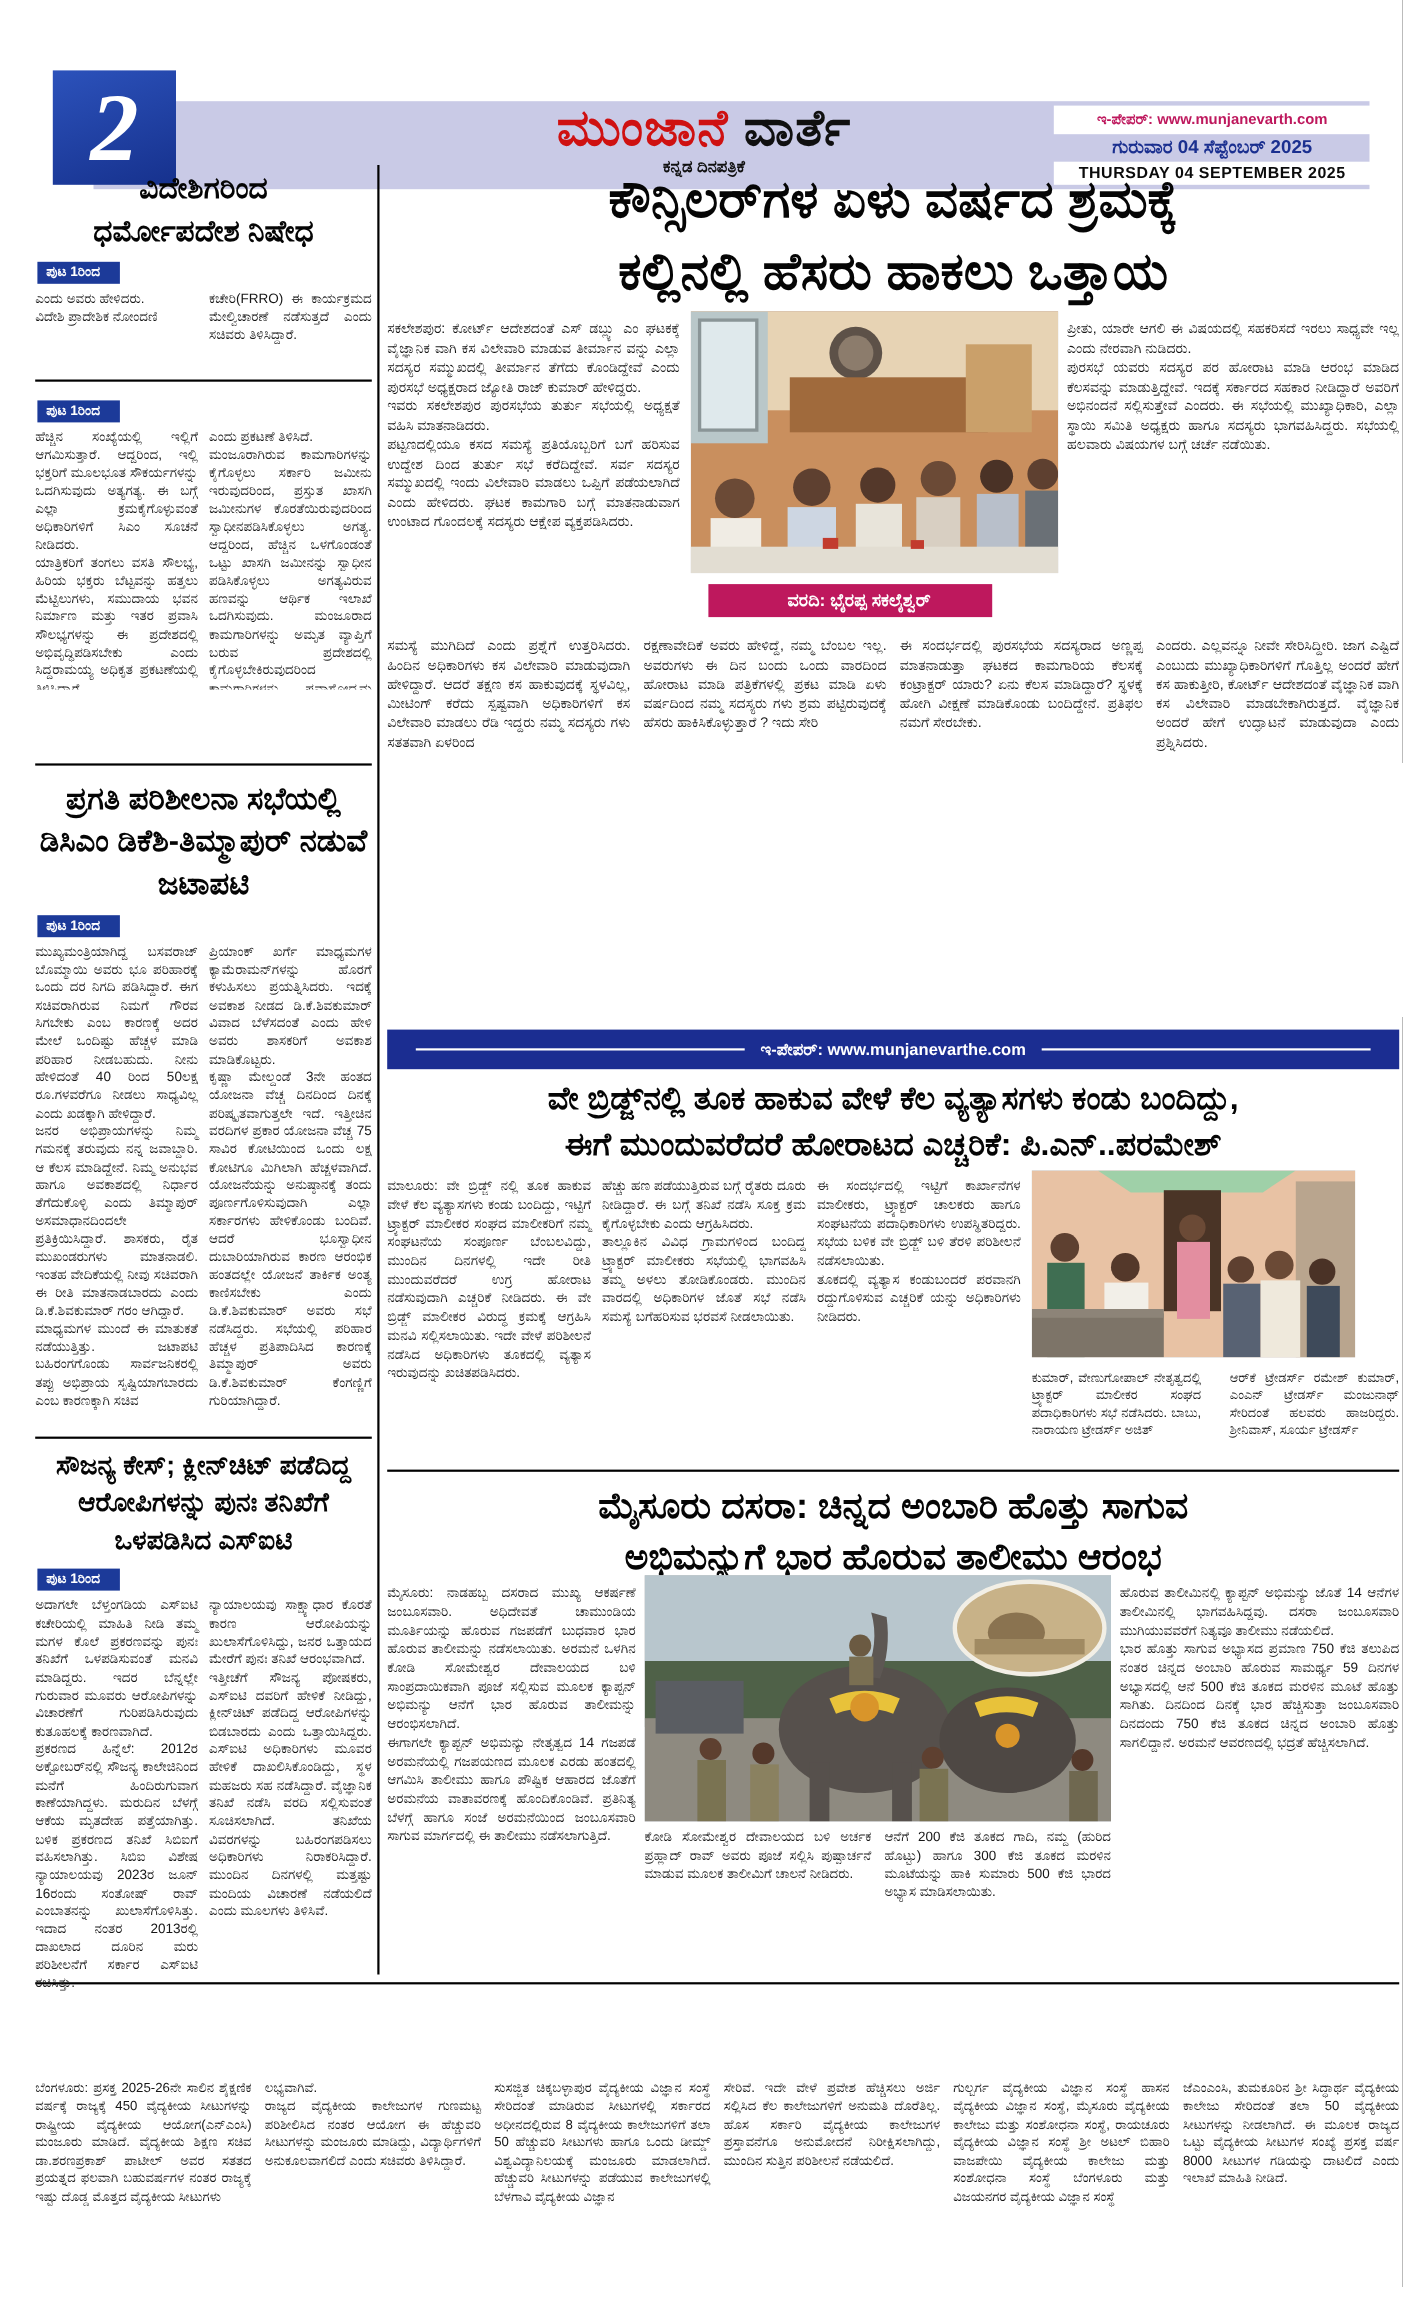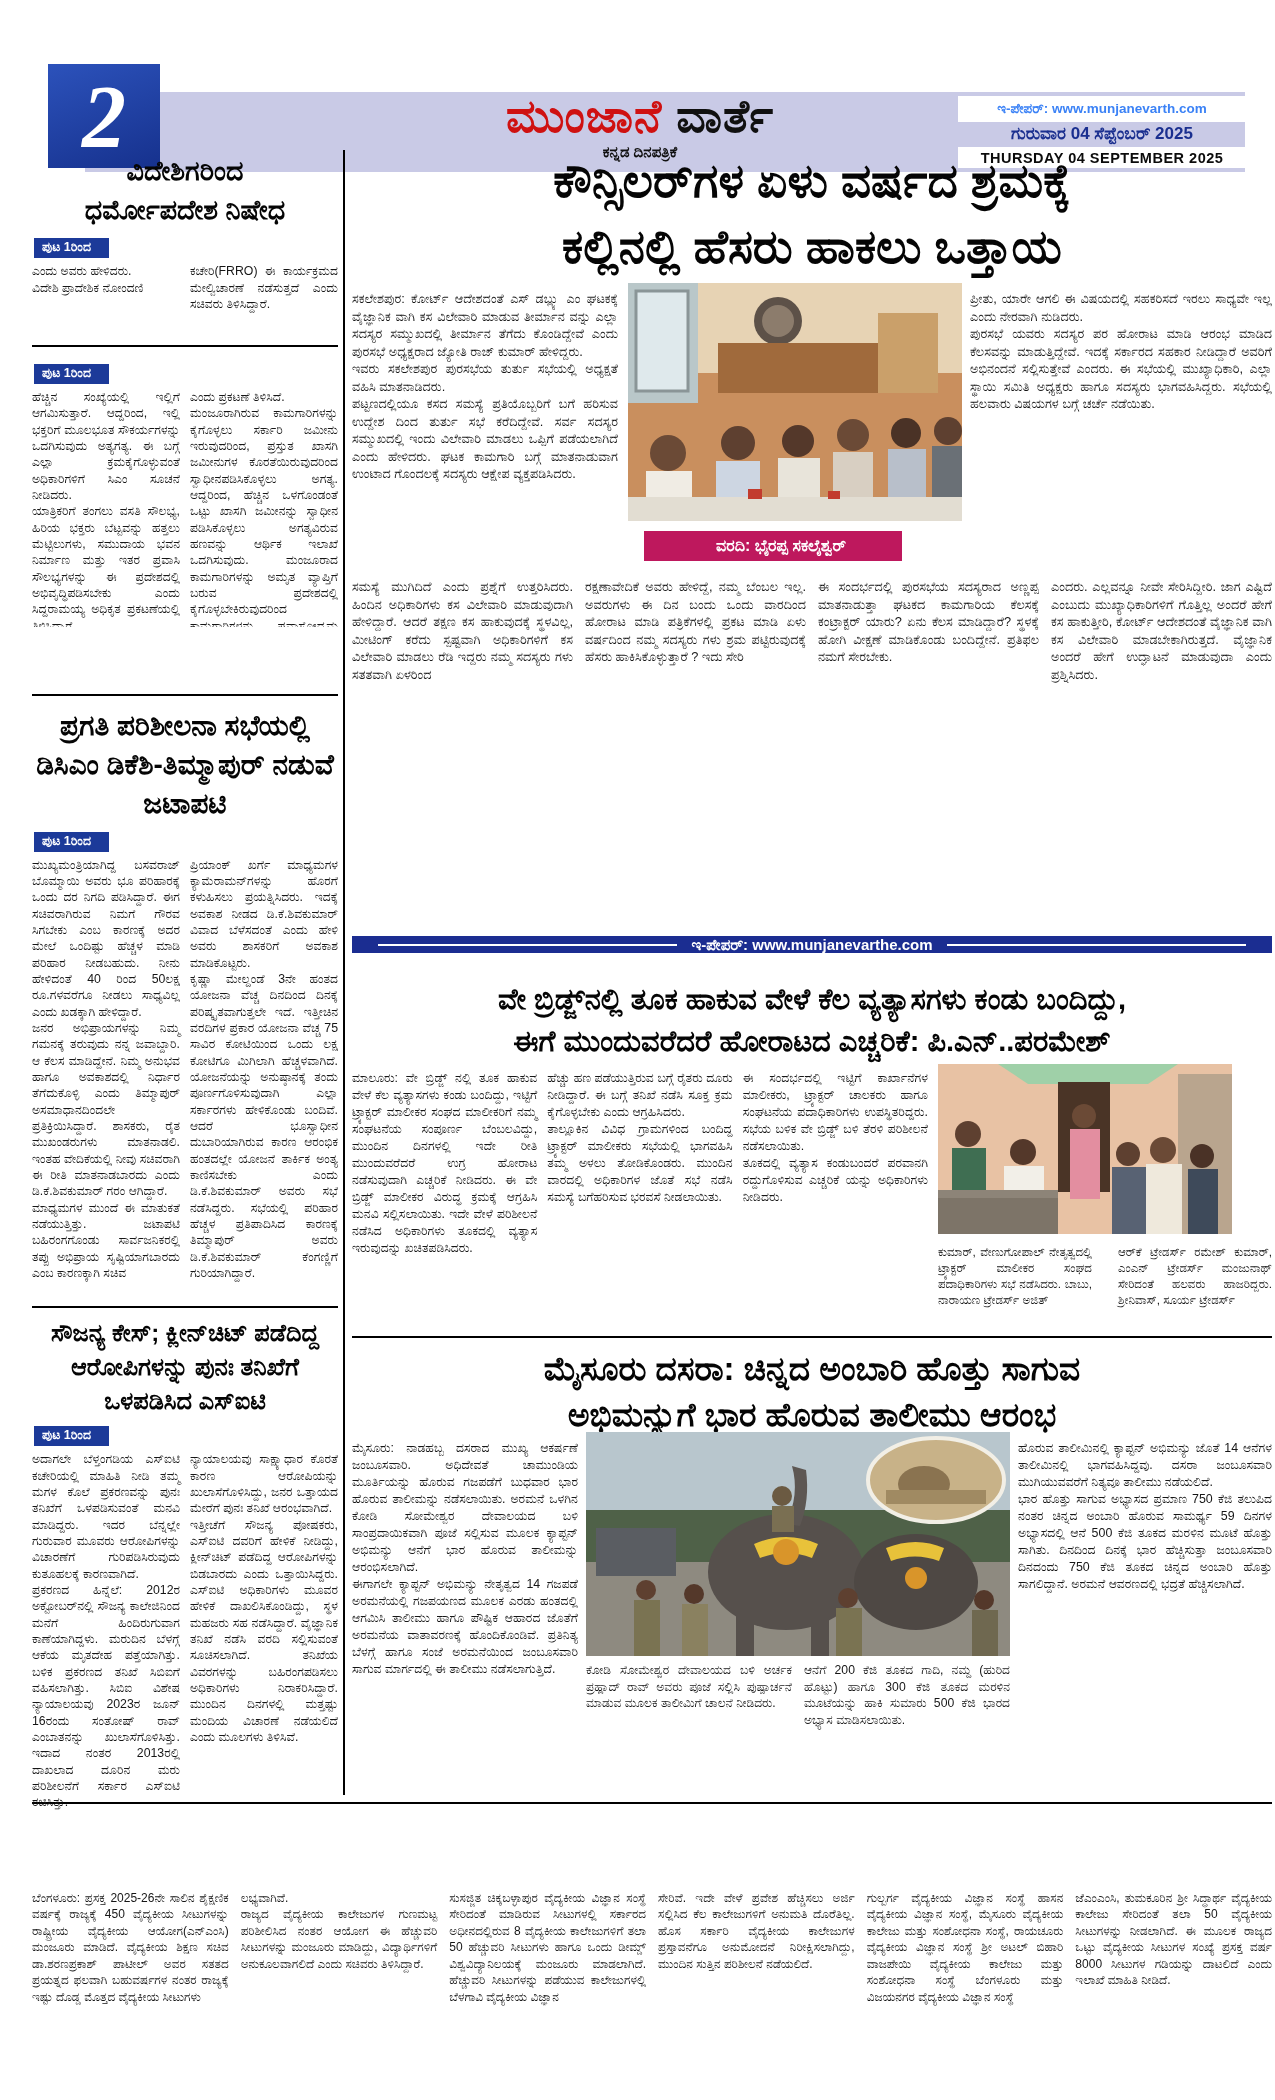--- a/index.html
+++ b/index.html
@@ -10,21 +10,21 @@
   #band{left:85px;top:92px;width:1160px;height:80px;background:#c9cae6;}
   #pagenum{left:48px;top:64px;width:112px;height:104px;background:linear-gradient(160deg,#2c52bb,#16318d);
            color:#fff;display:flex;align-items:center;justify-content:center;
            font-family:"Liberation Serif",serif;font-style:italic;font-weight:bold;font-size:88px;}
   #masthead{left:420px;top:92px;width:440px;text-align:center;line-height:1.05;}
   #masthead .red{color:#cf1111;}
   #masthead .blk{color:#101010;}
   #masthead-main{font-size:46px;font-weight:bold;letter-spacing:1px;}
   #masthead-sub{font-size:15px;font-weight:bold;margin-top:4px;color:#101010;}
   #epaper-box{left:958px;top:96px;width:288px;height:26px;background:#ffffff;display:flex;
-              align-items:center;justify-content:center;font-size:13.5px;font-weight:bold;color:#3b82f6;}
+              align-items:center;justify-content:center;font-size:13.5px;font-weight:bold;color:#be185d;}
   #date-kn{left:958px;top:124px;width:288px;text-align:center;font-size:17px;font-weight:bold;color:#1a2f8f;}
   #date-en{left:958px;top:147px;width:288px;height:21px;background:#ffffff;display:flex;align-items:center;
            justify-content:center;font-size:14.5px;font-weight:bold;color:#0b0b0b;letter-spacing:0.5px;}
   
   .vrule{width:2px;background:#000;}
   .hrule{height:2px;background:#000;}
   
   .larticle{left:32px;width:306px;}
   .lhead{font-weight:bold;text-align:center;color:#050505;white-space:pre-line;}
   .tag{display:inline-block;background:#1c3a99;color:#fff;font-size:12.5px;font-weight:bold;
@@ -155,21 +155,21 @@
   <div class="abs bodycol" style="left:970px;top:290px;width:302px;height:280px;overflow:hidden;">ಪ್ರೀತು, ಯಾರೇ ಆಗಲಿ ಈ ವಿಷಯದಲ್ಲಿ ಸಹಕರಿಸದೆ ಇರಲು ಸಾಧ್ಯವೇ ಇಲ್ಲ ಎಂದು ನೇರವಾಗಿ ನುಡಿದರು.
 ಪುರಸಭೆ ಯವರು ಸದಸ್ಯರ ಪರ ಹೋರಾಟ ಮಾಡಿ ಆರಂಭ ಮಾಡಿದ ಕೆಲಸವನ್ನು ಮಾಡುತ್ತಿದ್ದೇವೆ. ಇದಕ್ಕೆ ಸರ್ಕಾರದ ಸಹಕಾರ ನೀಡಿದ್ದಾರೆ ಅವರಿಗೆ ಅಭಿನಂದನೆ ಸಲ್ಲಿಸುತ್ತೇವೆ ಎಂದರು. ಈ ಸಭೆಯಲ್ಲಿ ಮುಖ್ಯಾಧಿಕಾರಿ, ಎಲ್ಲಾ ಸ್ಥಾಯಿ ಸಮಿತಿ ಅಧ್ಯಕ್ಷರು ಹಾಗೂ ಸದಸ್ಯರು ಭಾಗವಹಿಸಿದ್ದರು. ಸಭೆಯಲ್ಲಿ ಹಲವಾರು ವಿಷಯಗಳ ಬಗ್ಗೆ ಚರ್ಚೆ ನಡೆಯಿತು.</div>
 
   <div class="abs flexcols" style="left:352px;top:578px;width:920px;height:350px;overflow:hidden;">
     <div class="bodycol">ಸಮಸ್ಯೆ ಮುಗಿದಿದೆ ಎಂದು ಪ್ರಶ್ನೆಗೆ ಉತ್ತರಿಸಿದರು. ಹಿಂದಿನ ಅಧಿಕಾರಿಗಳು ಕಸ ವಿಲೇವಾರಿ ಮಾಡುವುದಾಗಿ ಹೇಳಿದ್ದಾರೆ. ಆದರೆ ತಕ್ಷಣ ಕಸ ಹಾಕುವುದಕ್ಕೆ ಸ್ಥಳವಿಲ್ಲ, ಮೀಟಿಂಗ್ ಕರೆದು ಸ್ಪಷ್ಟವಾಗಿ ಅಧಿಕಾರಿಗಳಿಗೆ ಕಸ ವಿಲೇವಾರಿ ಮಾಡಲು ರೆಡಿ ಇದ್ದರು ನಮ್ಮ ಸದಸ್ಯರು ಗಳು ಸತತವಾಗಿ ಏಳರಿಂದ</div>
     <div class="bodycol">ರಕ್ಷಣಾವೇದಿಕೆ ಅವರು ಹೇಳಿದ್ದೆ, ನಮ್ಮ ಬೆಂಬಲ ಇಲ್ಲ. ಅವರುಗಳು ಈ ದಿನ ಬಂದು ಒಂದು ವಾರದಿಂದ ಹೋರಾಟ ಮಾಡಿ ಪತ್ರಿಕೆಗಳಲ್ಲಿ ಪ್ರಕಟ ಮಾಡಿ ಏಳು ವರ್ಷದಿಂದ ನಮ್ಮ ಸದಸ್ಯರು ಗಳು ಶ್ರಮ ಪಟ್ಟಿರುವುದಕ್ಕೆ ಹೆಸರು ಹಾಕಿಸಿಕೊಳ್ಳುತ್ತಾರೆ ? ಇದು ಸೇರಿ</div>
     <div class="bodycol">ಈ ಸಂದರ್ಭದಲ್ಲಿ ಪುರಸಭೆಯ ಸದಸ್ಯರಾದ ಅಣ್ಣಪ್ಪ ಮಾತನಾಡುತ್ತಾ ಘಟಕದ ಕಾಮಗಾರಿಯ ಕೆಲಸಕ್ಕೆ ಕಂಟ್ರಾಕ್ಟರ್ ಯಾರು? ಏನು ಕೆಲಸ ಮಾಡಿದ್ದಾರೆ? ಸ್ಥಳಕ್ಕೆ ಹೋಗಿ ವೀಕ್ಷಣೆ ಮಾಡಿಕೊಂಡು ಬಂದಿದ್ದೇನೆ. ಪ್ರತಿಫಲ ನಮಗೆ ಸೇರಬೇಕು.</div>
     <div class="bodycol">ಎಂದರು. ಎಲ್ಲವನ್ನೂ ನೀವೇ ಸೇರಿಸಿದ್ದೀರಿ. ಜಾಗ ಎಷ್ಟಿದೆ ಎಂಬುದು ಮುಖ್ಯಾಧಿಕಾರಿಗಳಿಗೆ ಗೊತ್ತಿಲ್ಲ ಅಂದರೆ ಹೇಗೆ ಕಸ ಹಾಕುತ್ತೀರಿ, ಕೋರ್ಟ್ ಆದೇಶದಂತೆ ವೈಜ್ಞಾನಿಕ ವಾಗಿ ಕಸ ವಿಲೇವಾರಿ ಮಾಡಬೇಕಾಗಿರುತ್ತದೆ. ವೈಜ್ಞಾನಿಕ ಅಂದರೆ ಹೇಗೆ ಉದ್ಘಾಟನೆ ಮಾಡುವುದಾ ಎಂದು ಪ್ರಶ್ನಿಸಿದರು.</div>
   </div>
 
-  <div class="abs" id="navybar" style="left:352px;top:936px;width:920px;height:17px;">
+  <div class="abs" id="navybar" style="left:352px;top:936px;width:920px;height:36px;">
     <div class="bar-line"></div>
     <span>ಇ-ಪೇಪರ್: www.munjanevarthe.com</span>
     <div class="bar-line"></div>
   </div>
 
   <div class="abs bighead" style="left:352px;top:978px;width:920px;font-size:29px;line-height:1.45;">ವೇ ಬ್ರಿಡ್ಜ್‌ನಲ್ಲಿ ತೂಕ ಹಾಕುವ ವೇಳೆ ಕೆಲ ವ್ಯತ್ಯಾಸಗಳು ಕಂಡು ಬಂದಿದ್ದು,
 ಈಗೆ ಮುಂದುವರೆದರೆ ಹೋರಾಟದ ಎಚ್ಚರಿಕೆ: ಪಿ.ಎನ್..ಪರಮೇಶ್</div>
 
   <div class="abs flexcols" style="left:352px;top:1070px;width:576px;height:262px;overflow:hidden;gap:10px;">
     <div class="bodycol" style="font-size:12.4px;">ಮಾಲೂರು: ವೇ ಬ್ರಿಡ್ಜ್ ನಲ್ಲಿ ತೂಕ ಹಾಕುವ ವೇಳೆ ಕೆಲ ವ್ಯತ್ಯಾಸಗಳು ಕಂಡು ಬಂದಿದ್ದು, ಇಟ್ಟಿಗೆ ಟ್ರ್ಯಾಕ್ಟರ್ ಮಾಲೀಕರ ಸಂಘದ ಮಾಲೀಕರಿಗೆ ನಮ್ಮ ಸಂಘಟನೆಯ ಸಂಪೂರ್ಣ ಬೆಂಬಲವಿದ್ದು, ಮುಂದಿನ ದಿನಗಳಲ್ಲಿ ಇದೇ ರೀತಿ ಮುಂದುವರೆದರೆ ಉಗ್ರ ಹೋರಾಟ ನಡೆಸುವುದಾಗಿ ಎಚ್ಚರಿಕೆ ನೀಡಿದರು. ಈ ವೇ ಬ್ರಿಡ್ಜ್ ಮಾಲೀಕರ ವಿರುದ್ಧ ಕ್ರಮಕ್ಕೆ ಆಗ್ರಹಿಸಿ ಮನವಿ ಸಲ್ಲಿಸಲಾಯಿತು. ಇದೇ ವೇಳೆ ಪರಿಶೀಲನೆ ನಡೆಸಿದ ಅಧಿಕಾರಿಗಳು ತೂಕದಲ್ಲಿ ವ್ಯತ್ಯಾಸ ಇರುವುದನ್ನು ಖಚಿತಪಡಿಸಿದರು.</div>

